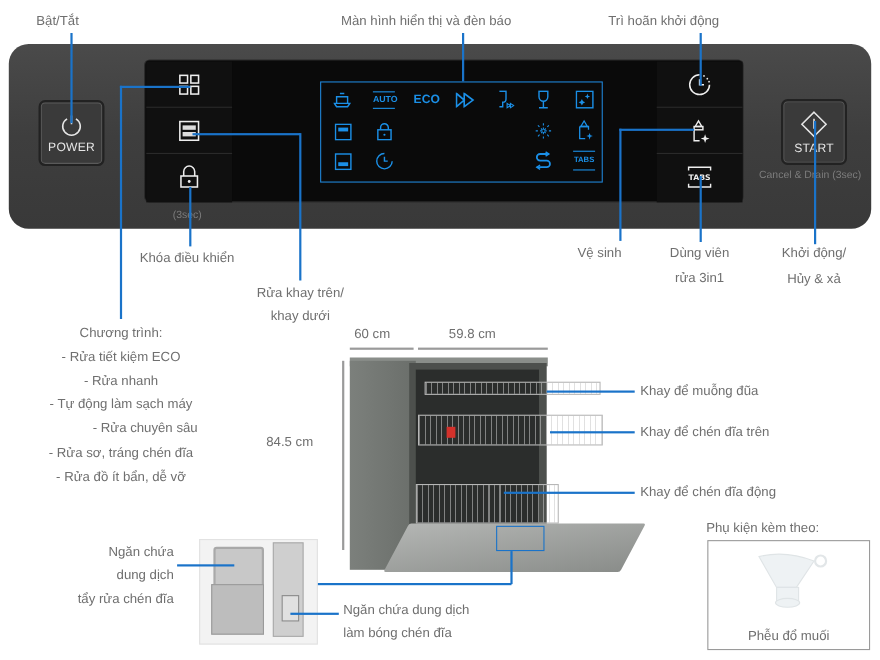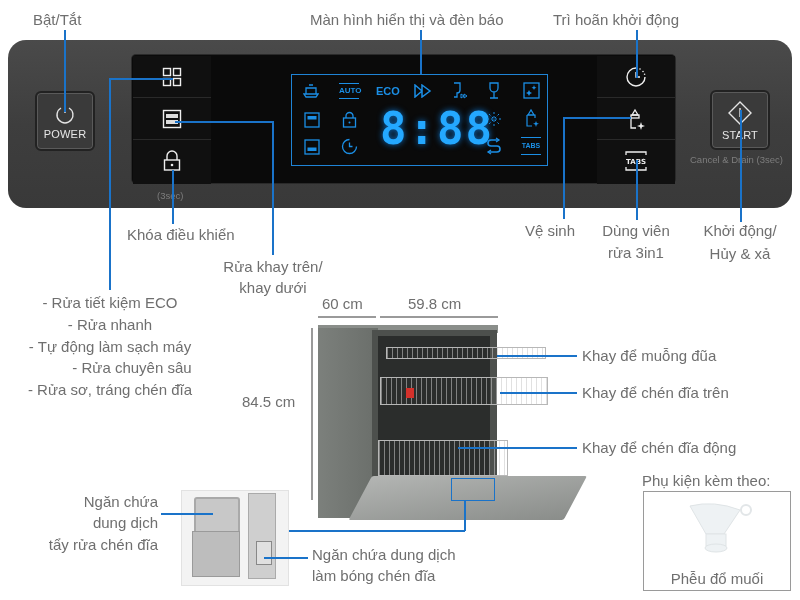--- a/index.html
+++ b/index.html
@@ -1,19 +1,19 @@
 <!DOCTYPE html>
 <html><head>
 <meta charset="utf-8">
 <style>
   * { box-sizing: border-box; margin: 0; padding: 0; }
   html, body { width: 800px; height: 600px; background: #ffffff; overflow: hidden; }
   body { position: relative; font-family: "Liberation Sans", "DejaVu Sans", sans-serif; color: #6b6b6b; }
   .abs { position: absolute; }
-  .label { position: absolute; font-size: 15px; color: #6f6f6f; line-height: 21px; white-space: nowrap; }
+  .label { position: absolute; font-size: 12px; color: #6f6f6f; line-height: 21px; white-space: nowrap; }
   .label.center { text-align: center; }
   .label.right { text-align: right; }
   .line { position: absolute; background: #1a73c9; }
   .vline { width: 1.5px; }
   .hline { height: 1.5px; }
 
   
   .panel { position: absolute; left: 8px; top: 40px; width: 784px; height: 168px; border-radius: 18px;
            background: linear-gradient(180deg,#4a4a4a 0%,#3e3e3e 50%,#393939 100%); }
   .inner { position: absolute; left: 132px; top: 55px; width: 543px; height: 128px; background: #0a0a0a;
@@ -162,21 +162,20 @@
   <svg class="abs" style="left:50px;top:36px;" width="15" height="17" viewBox="0 0 15 17">
     <path d="M4 7 V5 A3.5 3.5 0 0 1 11 5 V7" fill="none" stroke="#1b8fe6" stroke-width="1.3"></path>
     <rect x="1.5" y="7" width="12" height="9" fill="none" stroke="#1b8fe6" stroke-width="1.3"></rect>
       <circle cx="7.5" cy="11.5" r="1" fill="#1b8fe6"></circle>
   </svg>
   <svg class="abs" style="left:49px;top:63px;" width="17" height="17" viewBox="0 0 17 17">
     <path d="M8.5 1.5 A7 7 0 1 0 15.5 8.5" fill="none" stroke="#1b8fe6" stroke-width="1.3"></path>
     <polyline points="8.5,4.5 8.5,8.5 11.5,8.5" fill="none" stroke="#1b8fe6" stroke-width="1.3"></polyline>
   </svg>
 
-  <div class="seg" style="left:88px;top:28px;">8:88</div>
 
   <svg class="abs" style="left:194px;top:36px;" width="16" height="16" viewBox="0 0 16 16">
     <g stroke="#1b8fe6" stroke-width="1" stroke-dasharray="2 2">
       <line x1="8" y1="1" x2="8" y2="15"></line>
         <line x1="1" y1="8" x2="15" y2="8"></line>
         <line x1="3" y1="3" x2="13" y2="13"></line>
         <line x1="13" y1="3" x2="3" y2="13"></line>
     </g>
   </svg>
   <svg class="abs" style="left:232px;top:33px;" width="16" height="21" viewBox="0 0 16 21">
@@ -209,25 +208,27 @@
 <div class="label" style="left:127px;top:224px;">Khóa điều khiển</div>
 <div class="label center" style="left:213px;top:256px;width:120px;">Rửa khay trên/</div>
 <div class="label center" style="left:213px;top:277px;width:120px;">khay dưới</div>
 <div class="label" style="left:525px;top:220px;">Vệ sinh</div>
 <div class="label center" style="left:592px;top:220px;width:88px;">Dùng viên</div>
 <div class="label center" style="left:592px;top:242px;width:88px;">rửa 3in1</div>
 <div class="label center" style="left:690px;top:220px;width:100px;">Khởi động/</div>
 <div class="label center" style="left:690px;top:243px;width:100px;">Hủy &amp; xả</div>
 
 <div class="abs" style="left:0px;top:292px;width:220px;text-align:center;">
+  <div class="label center" style="position:static;line-height:21.8px;">Chương trình:</div>
   <div class="label center" style="position:static;line-height:21.8px;">- Rửa tiết kiệm ECO</div>
   <div class="label center" style="position:static;line-height:21.8px;">- Rửa nhanh</div>
   <div class="label center" style="position:static;line-height:21.8px;">- Tự động làm sạch máy</div>
   <div class="label center" style="position:static;line-height:21.8px;padding-left:44px;">- Rửa chuyên sâu</div>
   <div class="label center" style="position:static;line-height:21.8px;">- Rửa sơ, tráng chén đĩa</div>
+  <div class="label center" style="position:static;line-height:21.8px;">- Rửa đồ ít bẩn, dễ vỡ</div>
 </div>
 
 <div class="label" style="left:322px;top:293px;">60 cm</div>
 <div class="label" style="left:408px;top:293px;">59.8 cm</div>
 <div class="dim-arrow-h" style="left:318px;top:316px;width:58px;"></div>
 <div class="dim-arrow-h" style="left:380px;top:316px;width:118px;"></div>
 <div class="label" style="left:242px;top:391px;">84.5 cm</div>
 <div class="dim-arrow-v" style="left:311px;top:328px;height:172px;"></div>
 
 <div class="dw-top"></div>

